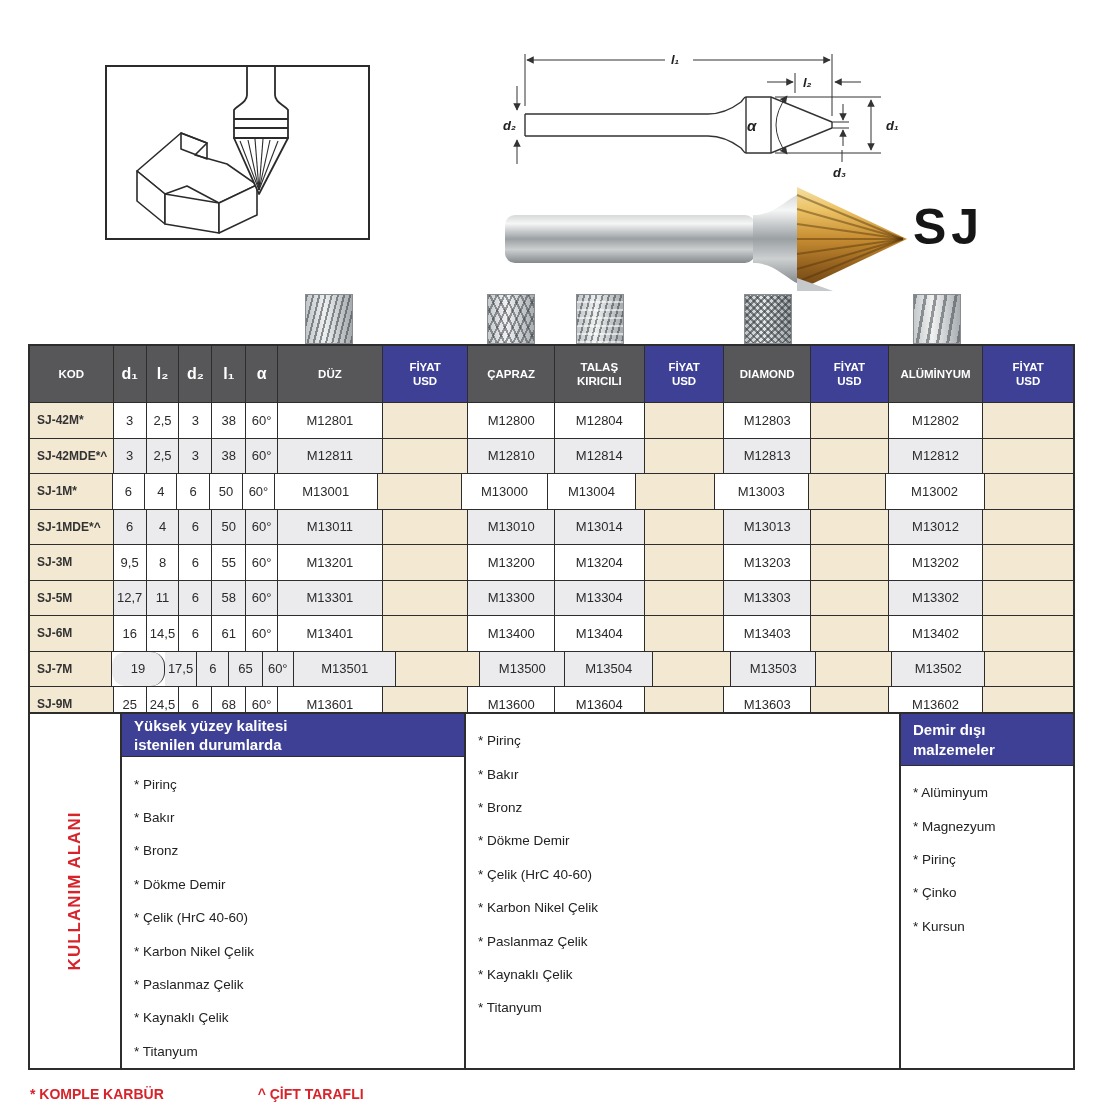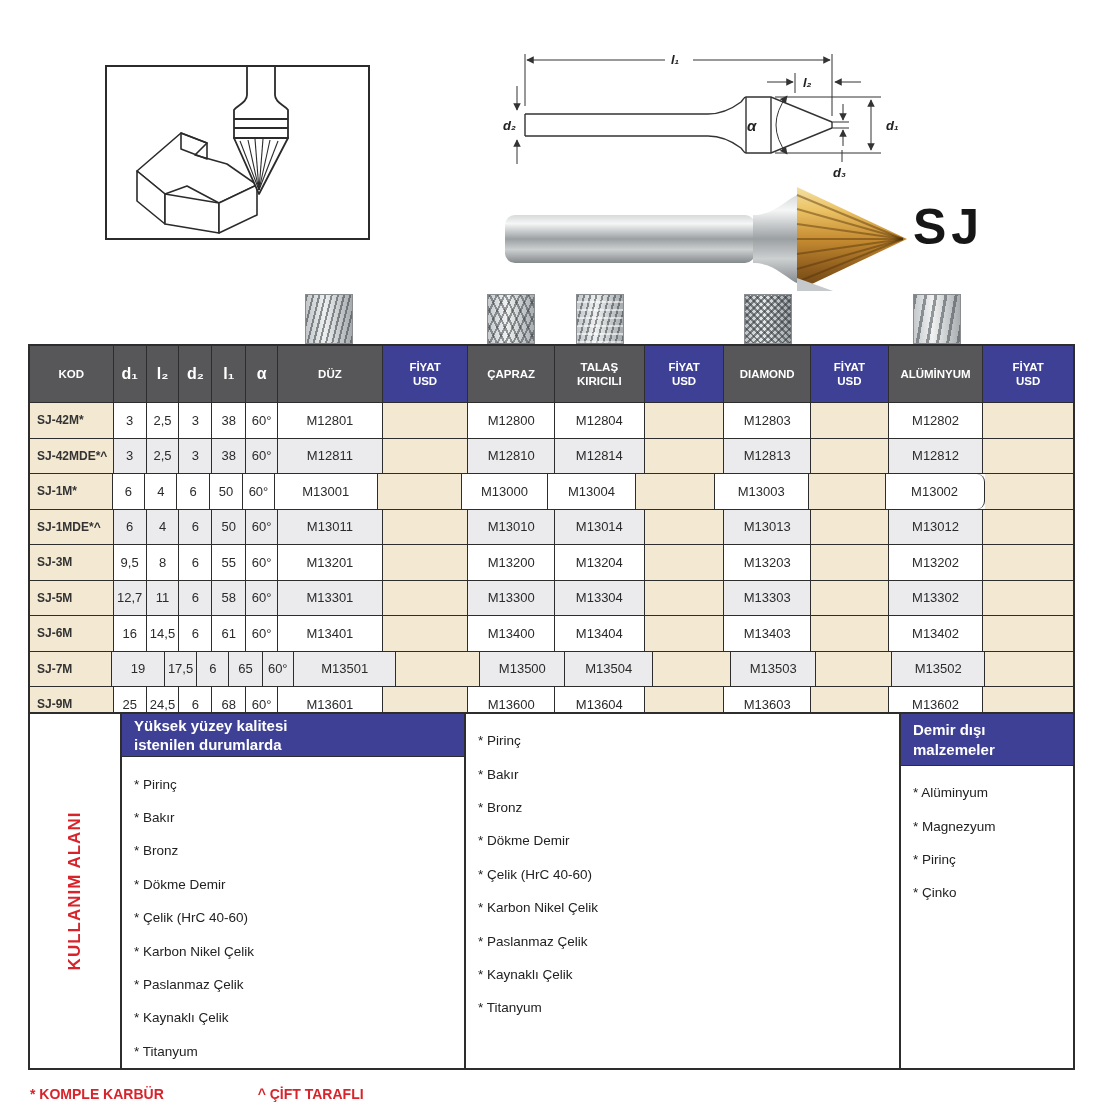--- a/index.html
+++ b/index.html
@@ -269,21 +269,21 @@
           <div class="td" style="width: 33px;">6</div>
           <div class="td" style="width: 34px;">50</div>
           <div class="td" style="width: 32px;">60°</div>
           <div class="td" style="width: 105px;">M13001</div>
           <div class="td beige" style="width: 86px;"></div>
           <div class="td" style="width: 87px;">M13000</div>
           <div class="td" style="width: 90px;">M13004</div>
           <div class="td beige" style="width: 80px;"></div>
           <div class="td" style="width: 96px;">M13003</div>
           <div class="td beige" style="width: 78px;"></div>
-          <div class="td" style="width: 101px; border-radius: 8px;">M13002</div>
+          <div class="td" style="width: 101px;">M13002</div>
           <div class="td beige" style="width: 90px;"></div>
         </div>
         <div class="tr alt">
           <div class="td beige kod" style="width: 84px;">SJ-1MDE*^</div>
           <div class="td" style="width: 33px;">6</div>
           <div class="td" style="width: 33px;">4</div>
           <div class="td" style="width: 33px;">6</div>
           <div class="td" style="width: 34px;">50</div>
           <div class="td" style="width: 32px;">60°</div>
           <div class="td" style="width: 105px;">M13011</div>
@@ -342,21 +342,21 @@
           <div class="td" style="width: 87px;">M13400</div>
           <div class="td" style="width: 90px;">M13404</div>
           <div class="td beige" style="width: 80px;"></div>
           <div class="td" style="width: 87px;">M13403</div>
           <div class="td beige" style="width: 78px;"></div>
           <div class="td" style="width: 95px;">M13402</div>
           <div class="td beige" style="width: 90px;"></div>
         </div>
         <div class="tr alt">
           <div class="td beige kod" style="width: 84px;">SJ-7M</div>
-          <div class="td" style="width: 54px;">19</div>
+          <div class="td" style="width: 54px; border-radius: 14px;">19</div>
           <div class="td" style="width: 33px;">17,5</div>
           <div class="td" style="width: 33px;">6</div>
           <div class="td" style="width: 34px;">65</div>
           <div class="td" style="width: 32px;">60°</div>
           <div class="td" style="width: 105px;">M13501</div>
           <div class="td beige" style="width: 86px;"></div>
           <div class="td" style="width: 87px;">M13500</div>
           <div class="td" style="width: 90px;">M13504</div>
           <div class="td beige" style="width: 80px;"></div>
           <div class="td" style="width: 87px;">M13503</div>
@@ -422,20 +422,21 @@
         <div class="ucol ucol2">
           <div class="uhead">
             <div>Demir dışı</div>
             <div>malzemeler</div>
           </div>
           <div class="ulist">
             <div class="uitem">* Alüminyum</div>
             <div class="uitem">* Magnezyum</div>
             <div class="uitem">* Pirinç</div>
             <div class="uitem">* Çinko</div>
+            <div class="uitem">* Kursun</div>
           </div>
         </div>
       </div>
   </div>
 
   <div class="footnotes">
     <span class="fn1">* KOMPLE KARBÜR</span>
     <span class="fn2">^ ÇİFT TARAFLI</span>
   </div>
 

